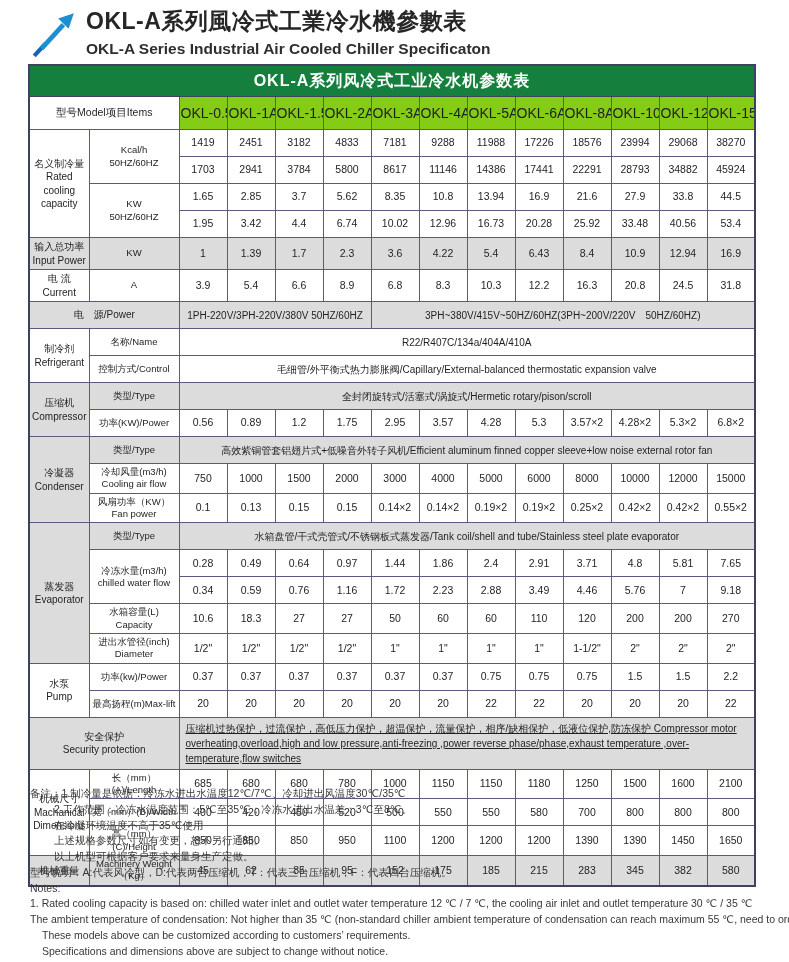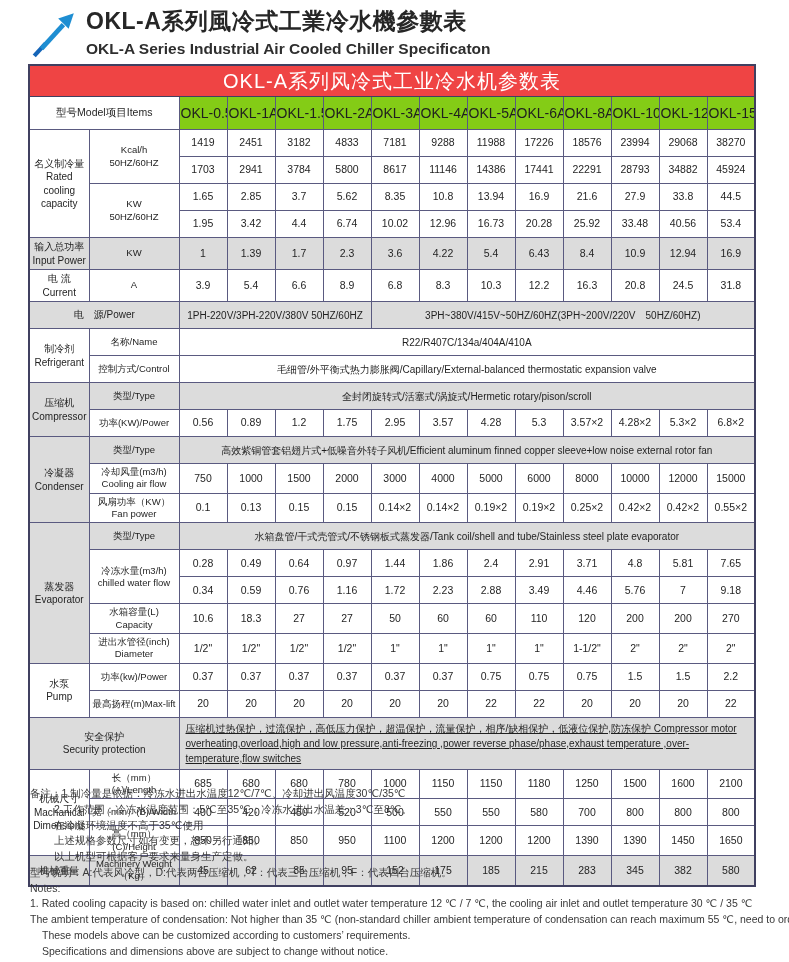--- a/index.html
+++ b/index.html
@@ -18,21 +18,21 @@
   .table-wrap { position:absolute; left:28px; top:64px; width:727px; }
   table { border-collapse:collapse; width:727px; table-layout:fixed; }
   td {
     border:1px solid #5a5a80; text-align:center; vertical-align:middle;
     font-size:10.5px; padding:2px 1px; height:22px; line-height:1.3;
     white-space:pre-line; overflow:hidden;
   }
   table { border:2px solid #404060; }
   tr.shade td { background:#dcdcdc; }
   td.titlebar {
-    background:#ef4444; color:#ffffff; font-size:20px; font-weight:normal;
+    background:#15803d; color:#ffffff; font-size:16px; font-weight:bold;
     height:26px; letter-spacing:1px; border-bottom:1px solid #404060;
   }
   td.head { background:#84cc16; font-size:14px; white-space:nowrap; height:28px; }
   td.group { font-size:10px; line-height:1.35; padding:2px 0; }
   td.item  { font-size:9.5px; line-height:1.3; }
   td.val   { font-size:10.5px; white-space:nowrap; }
   td.long  { font-size:10px; white-space:normal; }
   td.left  { text-align:left; padding:3px 6px; line-height:1.5;text-decoration:underline; }
   
   .notes { position:absolute; left:30px; top:786px; width:740px; }

